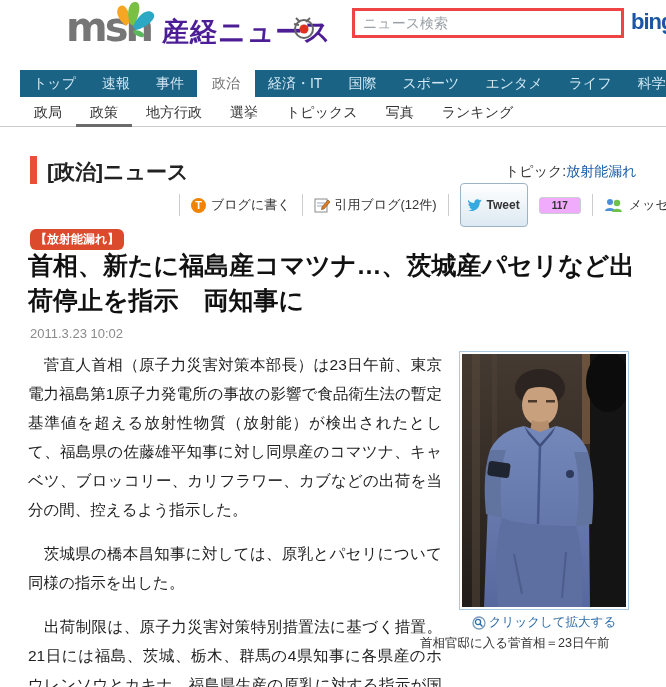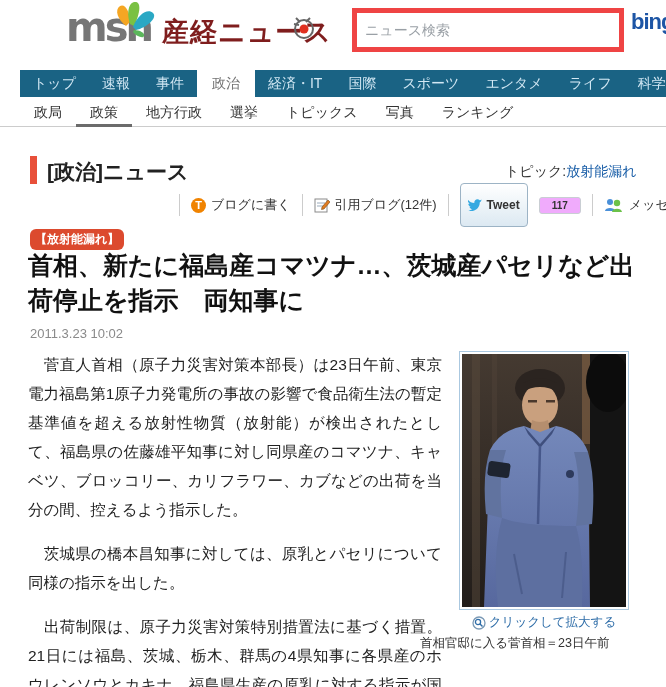--- a/index.html
+++ b/index.html
@@ -7,24 +7,24 @@
   #page {
     position:relative; width:666px; height:687px; overflow:hidden;
     background:#fff; font-family:"Liberation Sans","DejaVu Sans",sans-serif;
     color:#222;
   }
   
   .msn-logo { position:absolute; left:30px; top:4px; font-size:40px; font-weight:bold;
     color:#767676; letter-spacing:-3px; font-family:"DejaVu Sans",sans-serif;margin-left:36px; }
   .butterfly { position:absolute; left:112px; top:0; }
   .site-name { position:absolute; left:162px; top:14px; font-size:27px; font-weight:bold;
-    color:#7f1d1d; letter-spacing:1px; }
+    color:#4c1d95; letter-spacing:1px; }
   .mascot { position:absolute; left:288px; top:10px; }
-  .search-box { position:absolute; left:352px; top:8px; width:272px; height:44px;
-    border:5px solid #ef4444; background:#fff; font-size:14px; padding:0 8px; color:#333; }
+  .search-box { position:absolute; left:352px; top:8px; width:272px; height:30px;
+    border:3px solid #ef4444; background:#fff; font-size:14px; padding:0 8px; color:#333; }
   .search-box::placeholder { color:#9aa0a6; }
   .bing-logo { position:absolute; left:631px; top:9px; width:60px; font-size:22px; font-weight:bold;
     color:#1d55a5; letter-spacing:-1px; }
   
   .main-nav { position:absolute; left:20px; top:70px; height:27px; display:flex; width:760px; }
   .main-nav .tab { background:#1a6384; color:#d3e8f4; font-size:14px; line-height:27px;
     padding:0 13px; white-space:nowrap; cursor:pointer; }
   .main-nav .tab.active { background:#fff; color:#737373; margin:0 2px; }
   
   .sub-nav-line { position:absolute; left:0; top:126px; width:666px; border-bottom:1px solid #ccc; }

